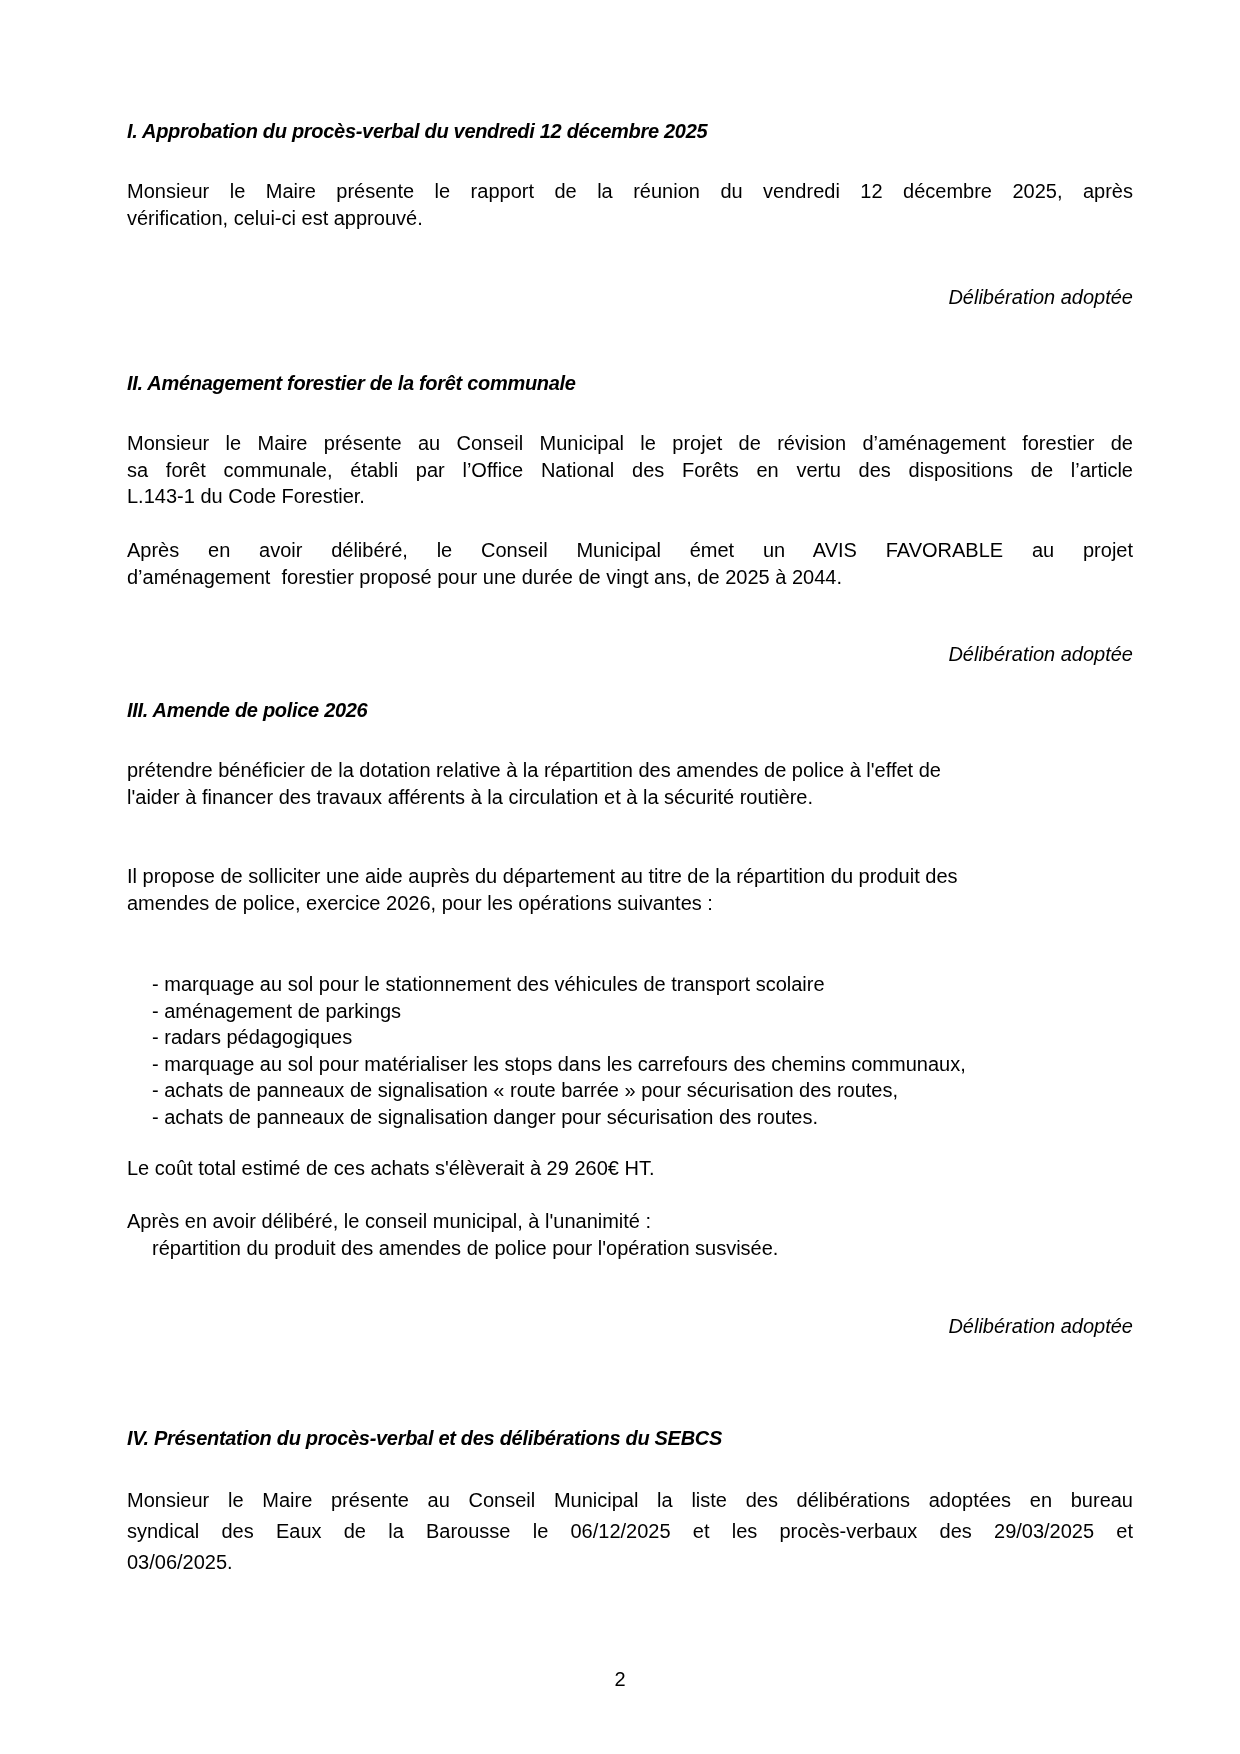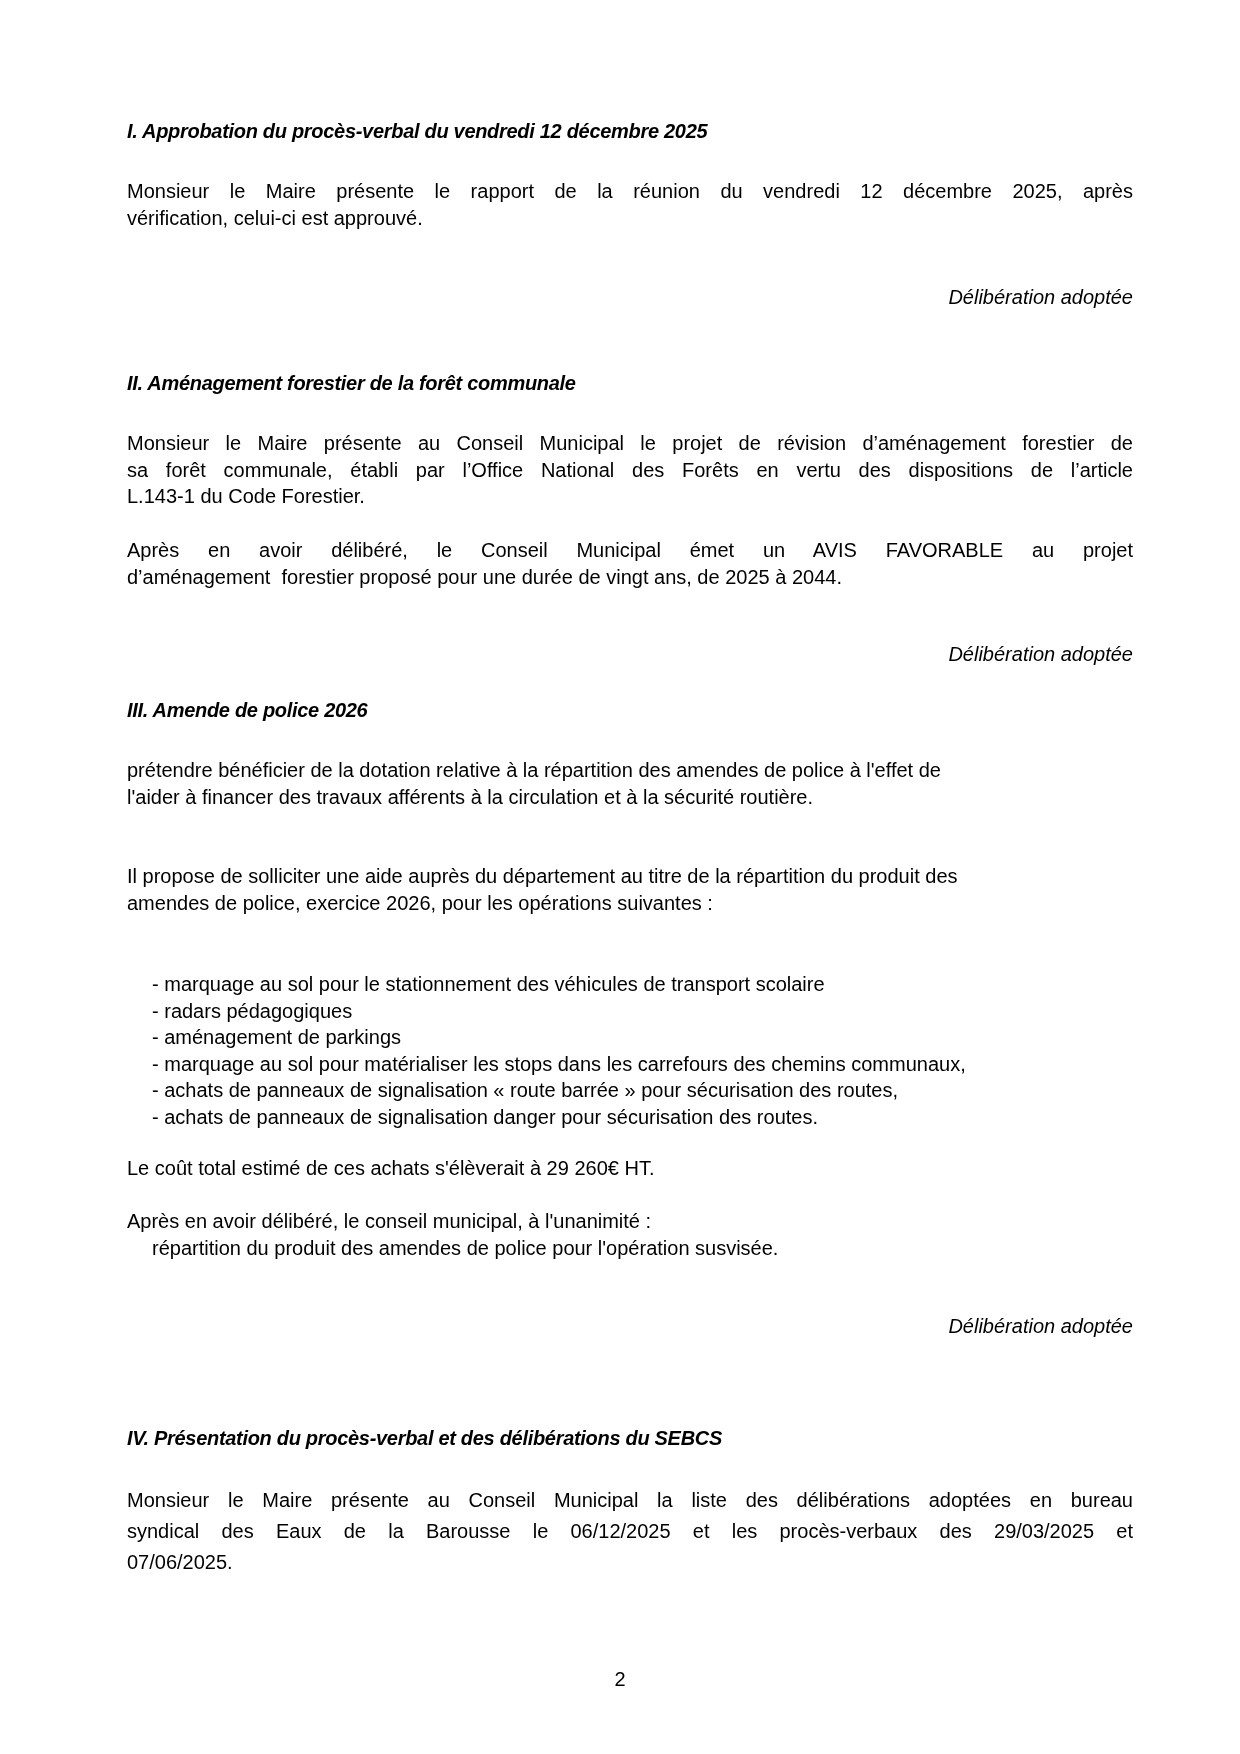--- a/index.html
+++ b/index.html
@@ -40,33 +40,33 @@
 <div class="blk" style="top:757px">
   <span class="line">prétendre bénéficier de la dotation relative à la répartition des amendes de police à l'effet de</span>
   <span class="line">l'aider à financer des travaux afférents à la circulation et à la sécurité routière.</span>
 </div>
 <div class="blk" style="top:863px">
   <span class="line">Il propose de solliciter une aide auprès du département au titre de la répartition du produit des</span>
   <span class="line">amendes de police, exercice 2026, pour les opérations suivantes :</span>
 </div>
 <div class="blk indent" style="top:971px">
   <span class="line">- marquage au sol pour le stationnement des véhicules de transport scolaire</span>
+  <span class="line">- aménagement de parkings</span>
   <span class="line">- radars pédagogiques</span>
-  <span class="line">- aménagement de parkings</span>
   <span class="line">- marquage au sol pour matérialiser les stops dans les carrefours des chemins communaux,</span>
   <span class="line">- achats de panneaux de signalisation « route barrée » pour sécurisation des routes,</span>
   <span class="line">- achats de panneaux de signalisation danger pour sécurisation des routes.</span>
 </div>
 <div class="blk" style="top:1155px">Le coût total estimé de ces achats s'élèverait à 29 260€ HT.</div>
 <div class="blk" style="top:1208px">Après en avoir délibéré, le conseil municipal, à l'unanimité :</div>
 <div class="blk indent" style="top:1235px">
   <span class="line">répartition du produit des amendes de police pour l'opération susvisée.</span>
 </div>
 <div class="blk right" style="top:1313px">Délibération adoptée</div>
 
 <div class="blk heading" style="top:1425px">IV. Présentation du procès-verbal et des délibérations du SEBCS</div>
 <div class="blk" style="top:1485px; line-height:31px">
   <span class="jline">Monsieur le Maire présente au Conseil Municipal la liste des délibérations adoptées en bureau</span>
   <span class="jline">syndical des Eaux de la Barousse le 06/12/2025 et les procès-verbaux des 29/03/2025 et</span>
-  <span class="line">07/06/2025.</span>
+  <span class="line">03/06/2025.</span>
 </div>
 
 <div class="pagenum">2</div>
 
 </body></html>

